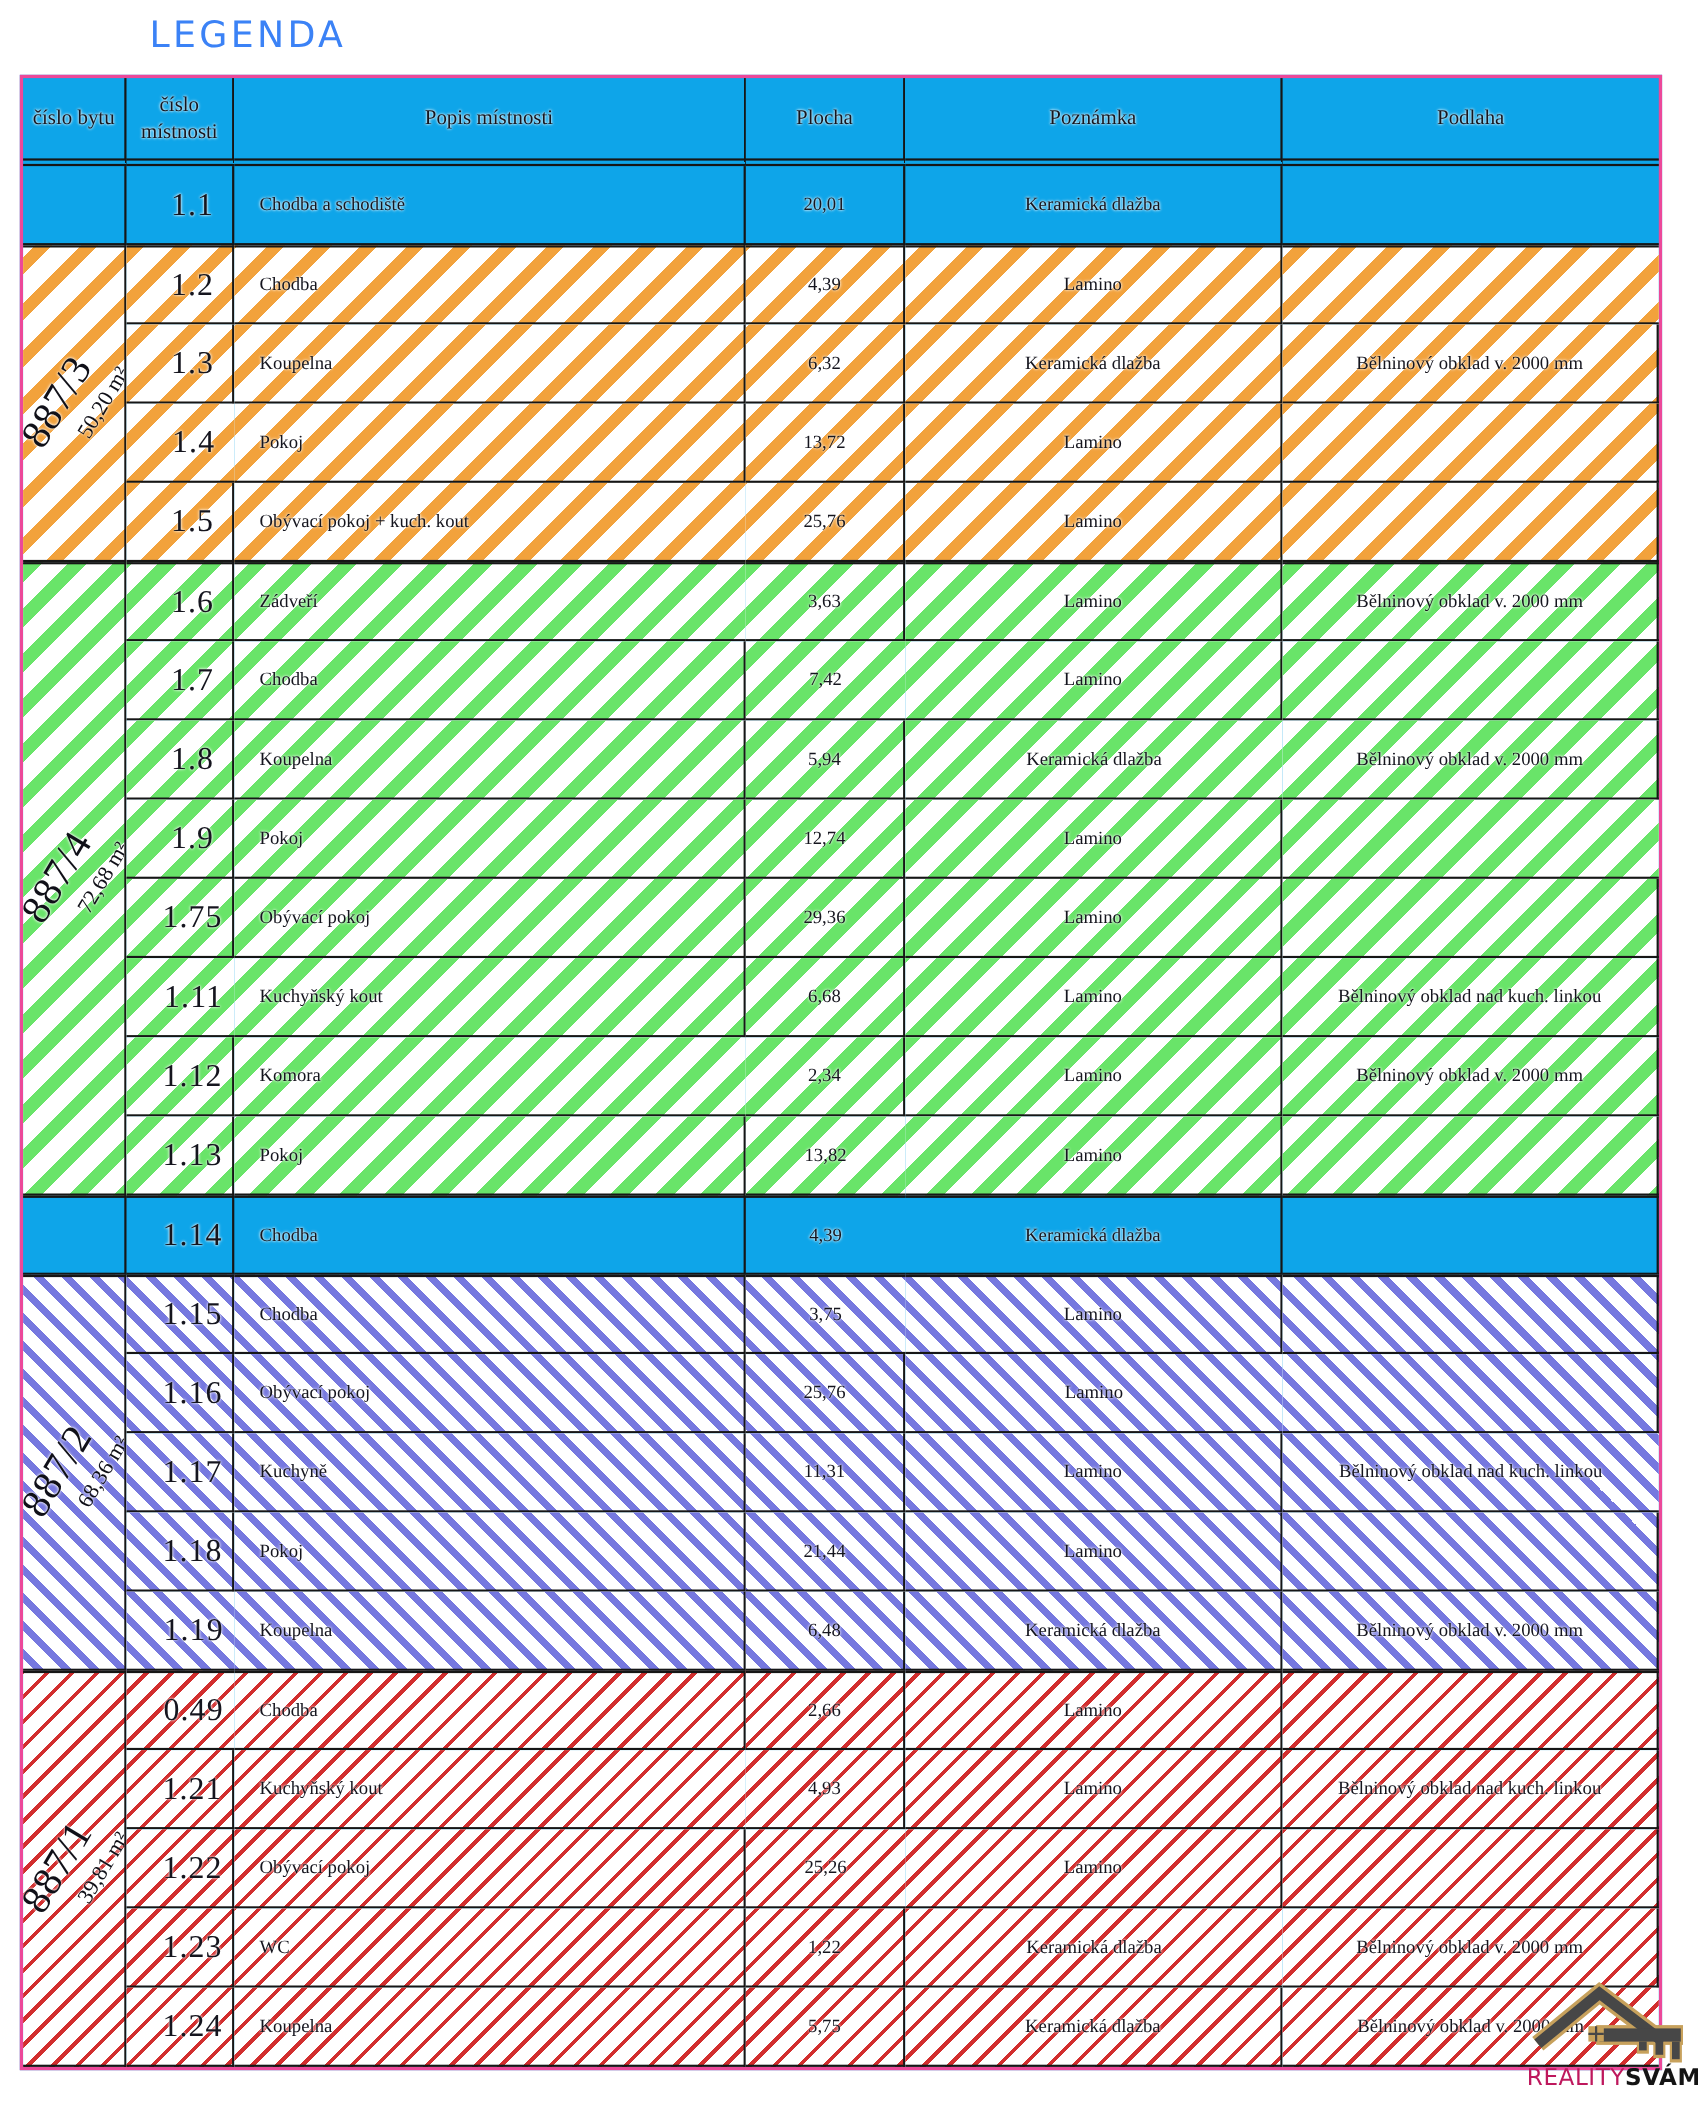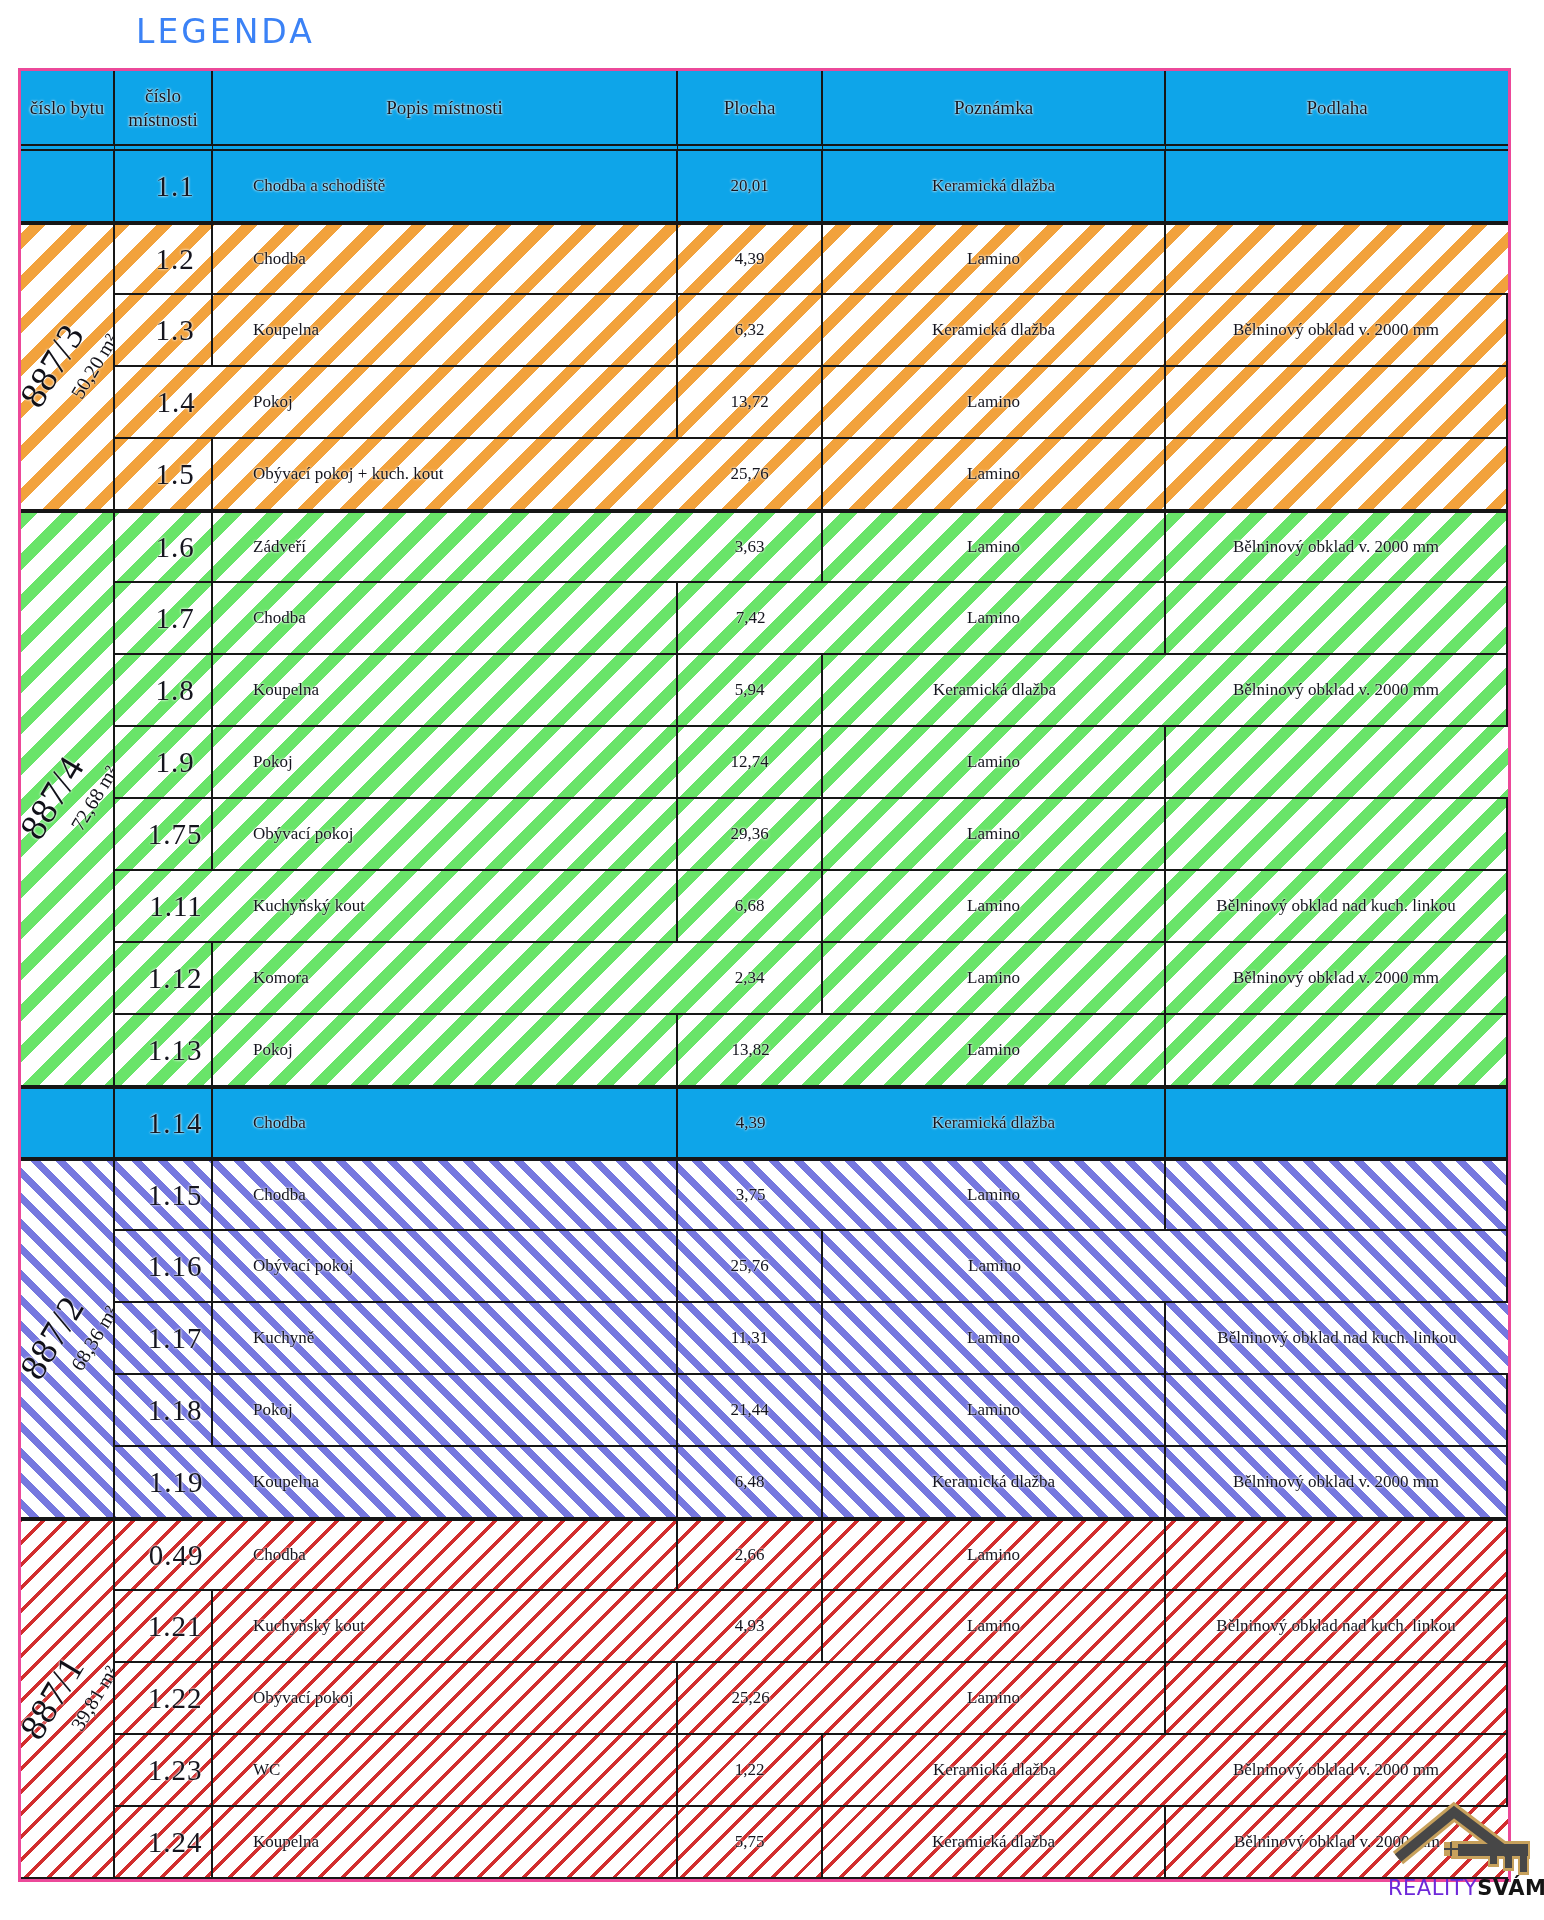--- a/index.html
+++ b/index.html
@@ -18,41 +18,41 @@
 
   .cell{border-right:2px solid #161616;border-bottom:2px solid #161616;
         display:flex;align-items:center;justify-content:center;
         box-sizing:border-box;font-size:17px;line-height:1.25;
         text-shadow:0 0 3px rgba(255,255,255,.95),0 0 2px rgba(255,255,255,.9);
         overflow:hidden;}
   .cell:nth-child(6n){border-right:none;}
   .th{font-size:19px;text-align:center;border-bottom:7px double #161616;
       font-weight:500;padding:4px 6px;}
   .c2n{font-size:29px;letter-spacing:1px;padding-left:24px;}
-  .c3d{justify-content:flex-start;padding-left:40px;text-align:left;}
+  .c3d{justify-content:flex-start;padding-left:23px;text-align:left;}
   .band-start{border-top:2px solid #161616;}
 
   
   .h-orange{background-color:#fff;background-attachment:fixed;
     background-image:repeating-linear-gradient(135deg,#F2A23C 0 11px,rgba(255,255,255,0) 11px 30px);}
   .h-green{background-color:#fff;background-attachment:fixed;
     background-image:repeating-linear-gradient(135deg,#69E469 0 12px,rgba(255,255,255,0) 12px 29px);}
   .h-blue{background-color:#fff;background-attachment:fixed;
     background-image:repeating-linear-gradient(45deg,#7678DF 0 7px,rgba(255,255,255,0) 7px 18px);}
   .h-red{background-color:#fff;background-attachment:fixed;
     background-image:repeating-linear-gradient(135deg,#D22E2E 0 3.5px,rgba(255,255,255,0) 3.5px 16px);}
 
   .glabel{transform:rotate(-59deg);white-space:nowrap;}
   .gnum{font-size:37px;font-weight:500;letter-spacing:1px;color:#101018;}
   .garea{font-size:20px;margin-left:30px;margin-top:1px;color:#101018;}
 
   .logo{position:absolute;left:1388px;top:1800px;width:152px;z-index:5;}
   .logo-text{display:flex;justify-content:flex-start;font-size:21px;margin-top:-4px;
              letter-spacing:.5px;white-space:nowrap;}
-  .brand-light{color:#6d28d9;font-weight:400;}
+  .brand-light{color:#be185d;font-weight:400;}
   .brand-bold{color:#141414;font-weight:700;}
 </style>
 </head>
 <body>
 
 <div class="page-title">LEGENDA</div>
 
 <div class="legend-table">
   <div class="cell th">číslo bytu</div>
   <div class="cell th">číslo místnosti</div>

